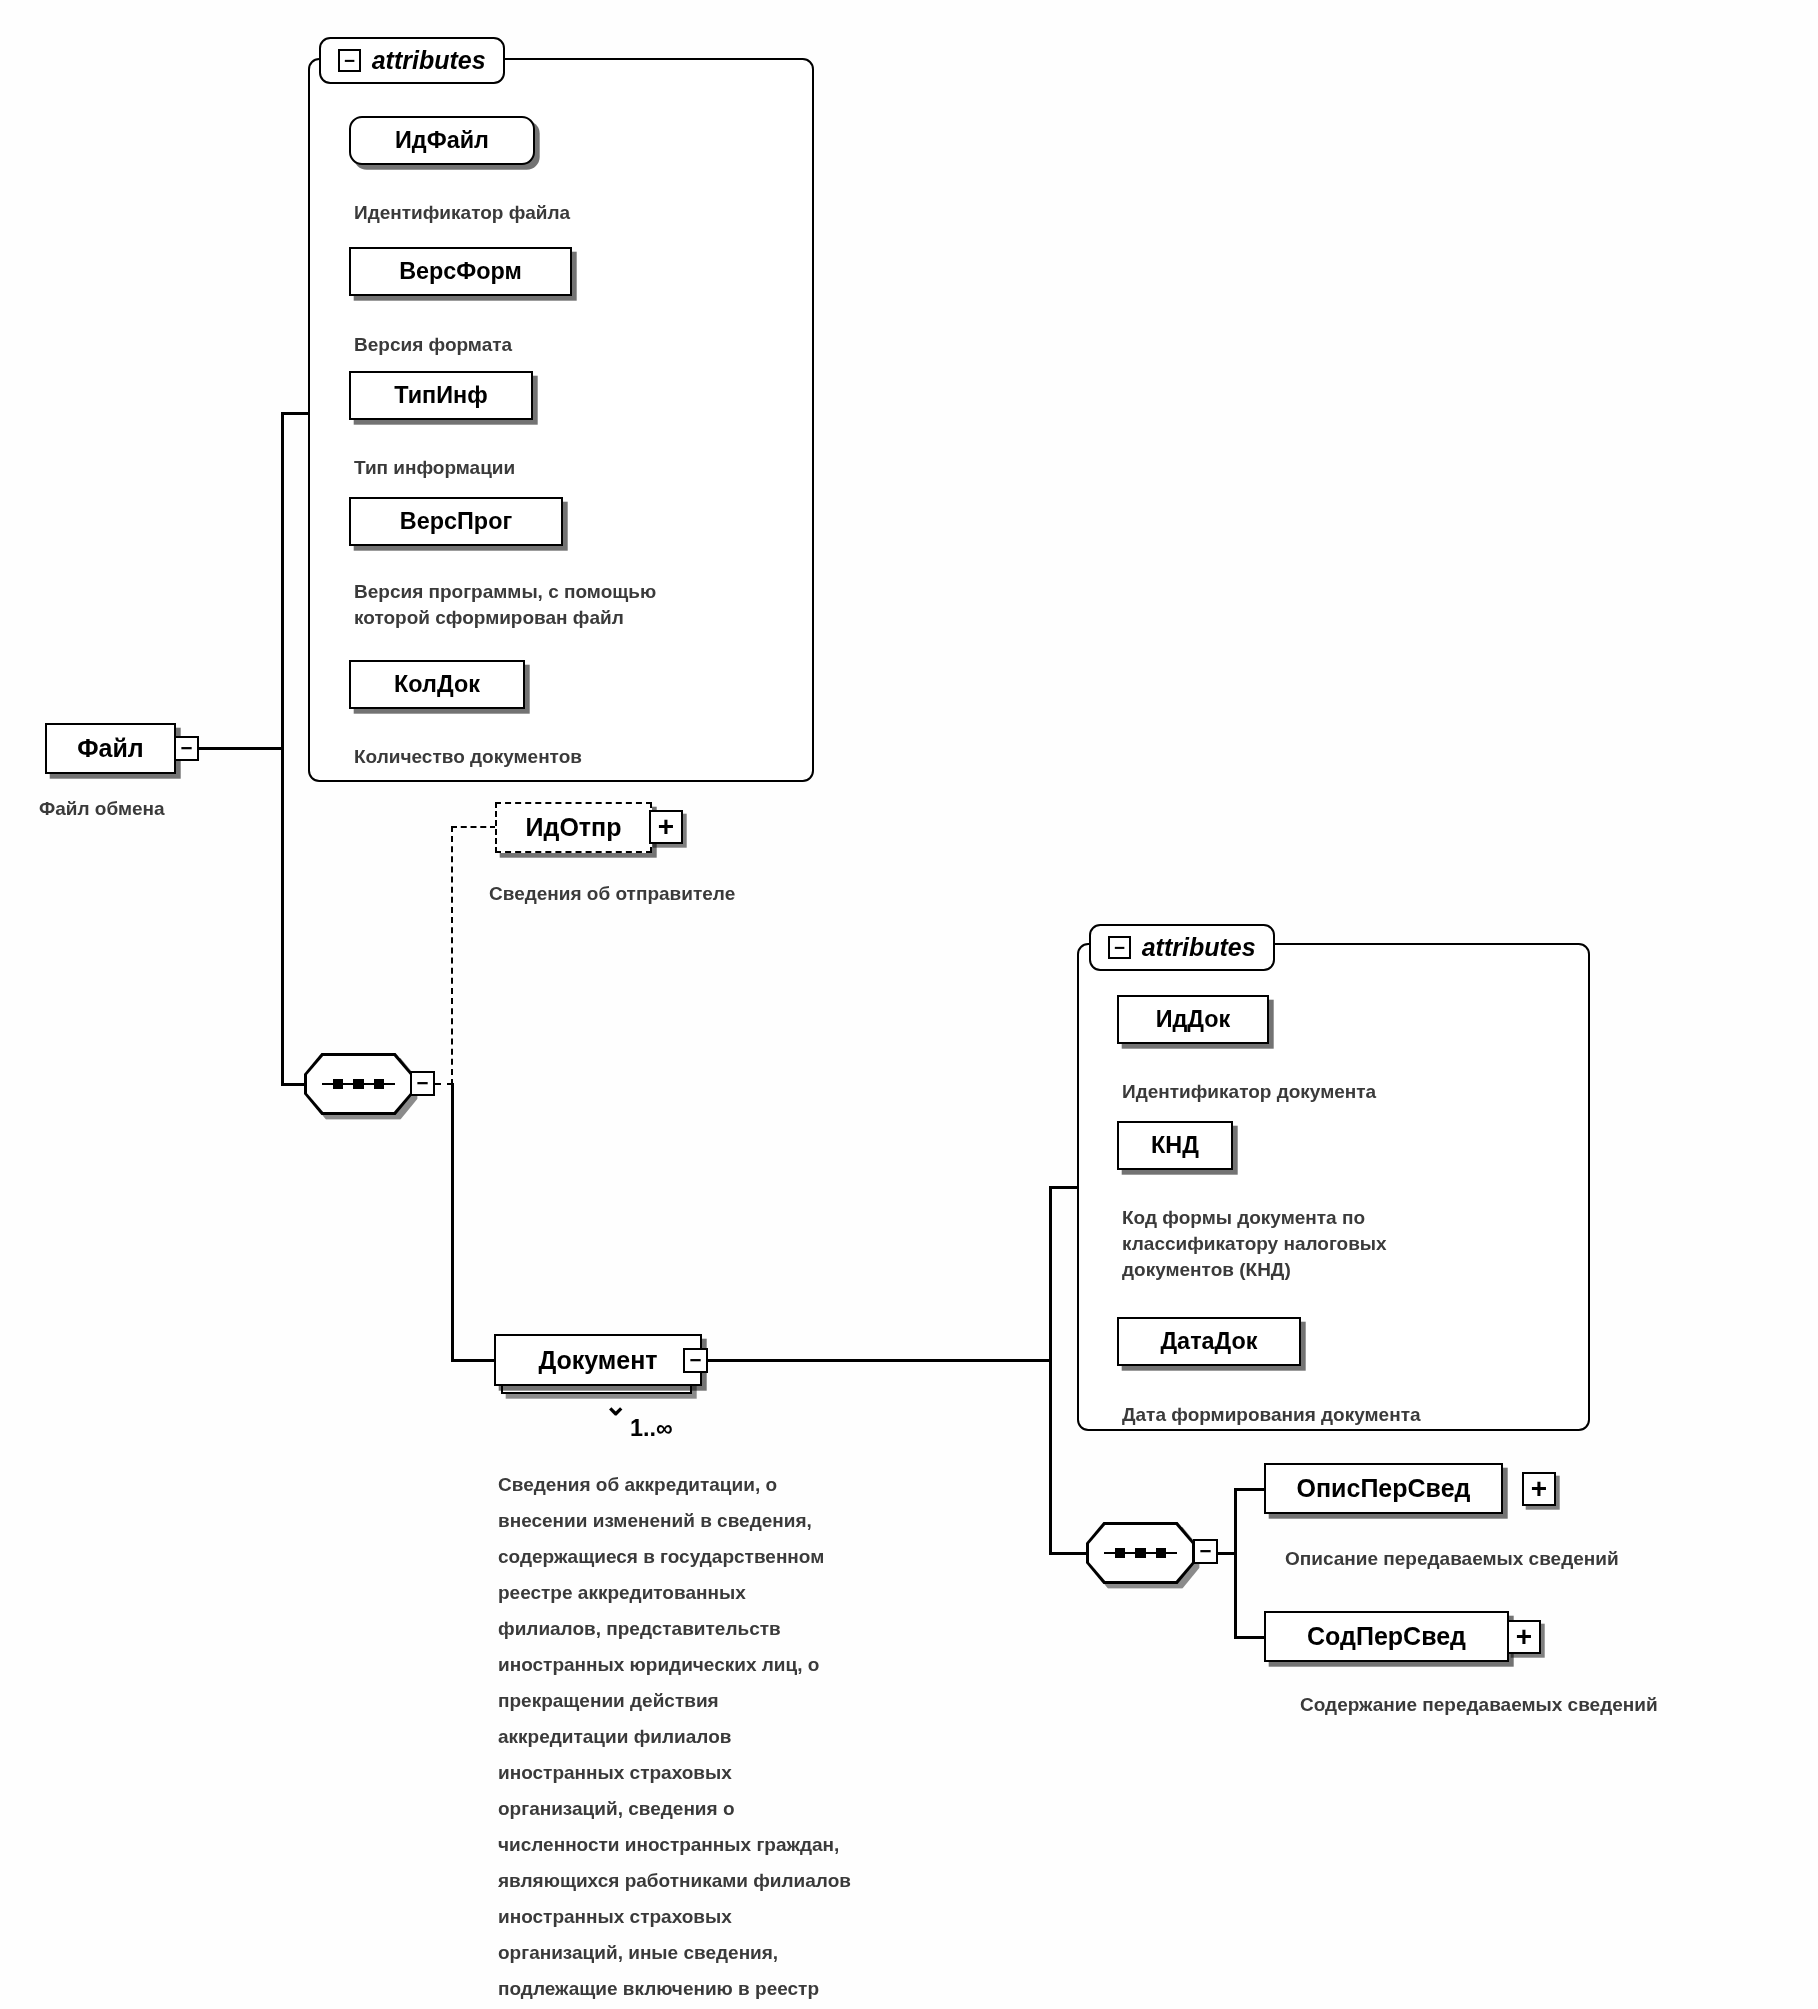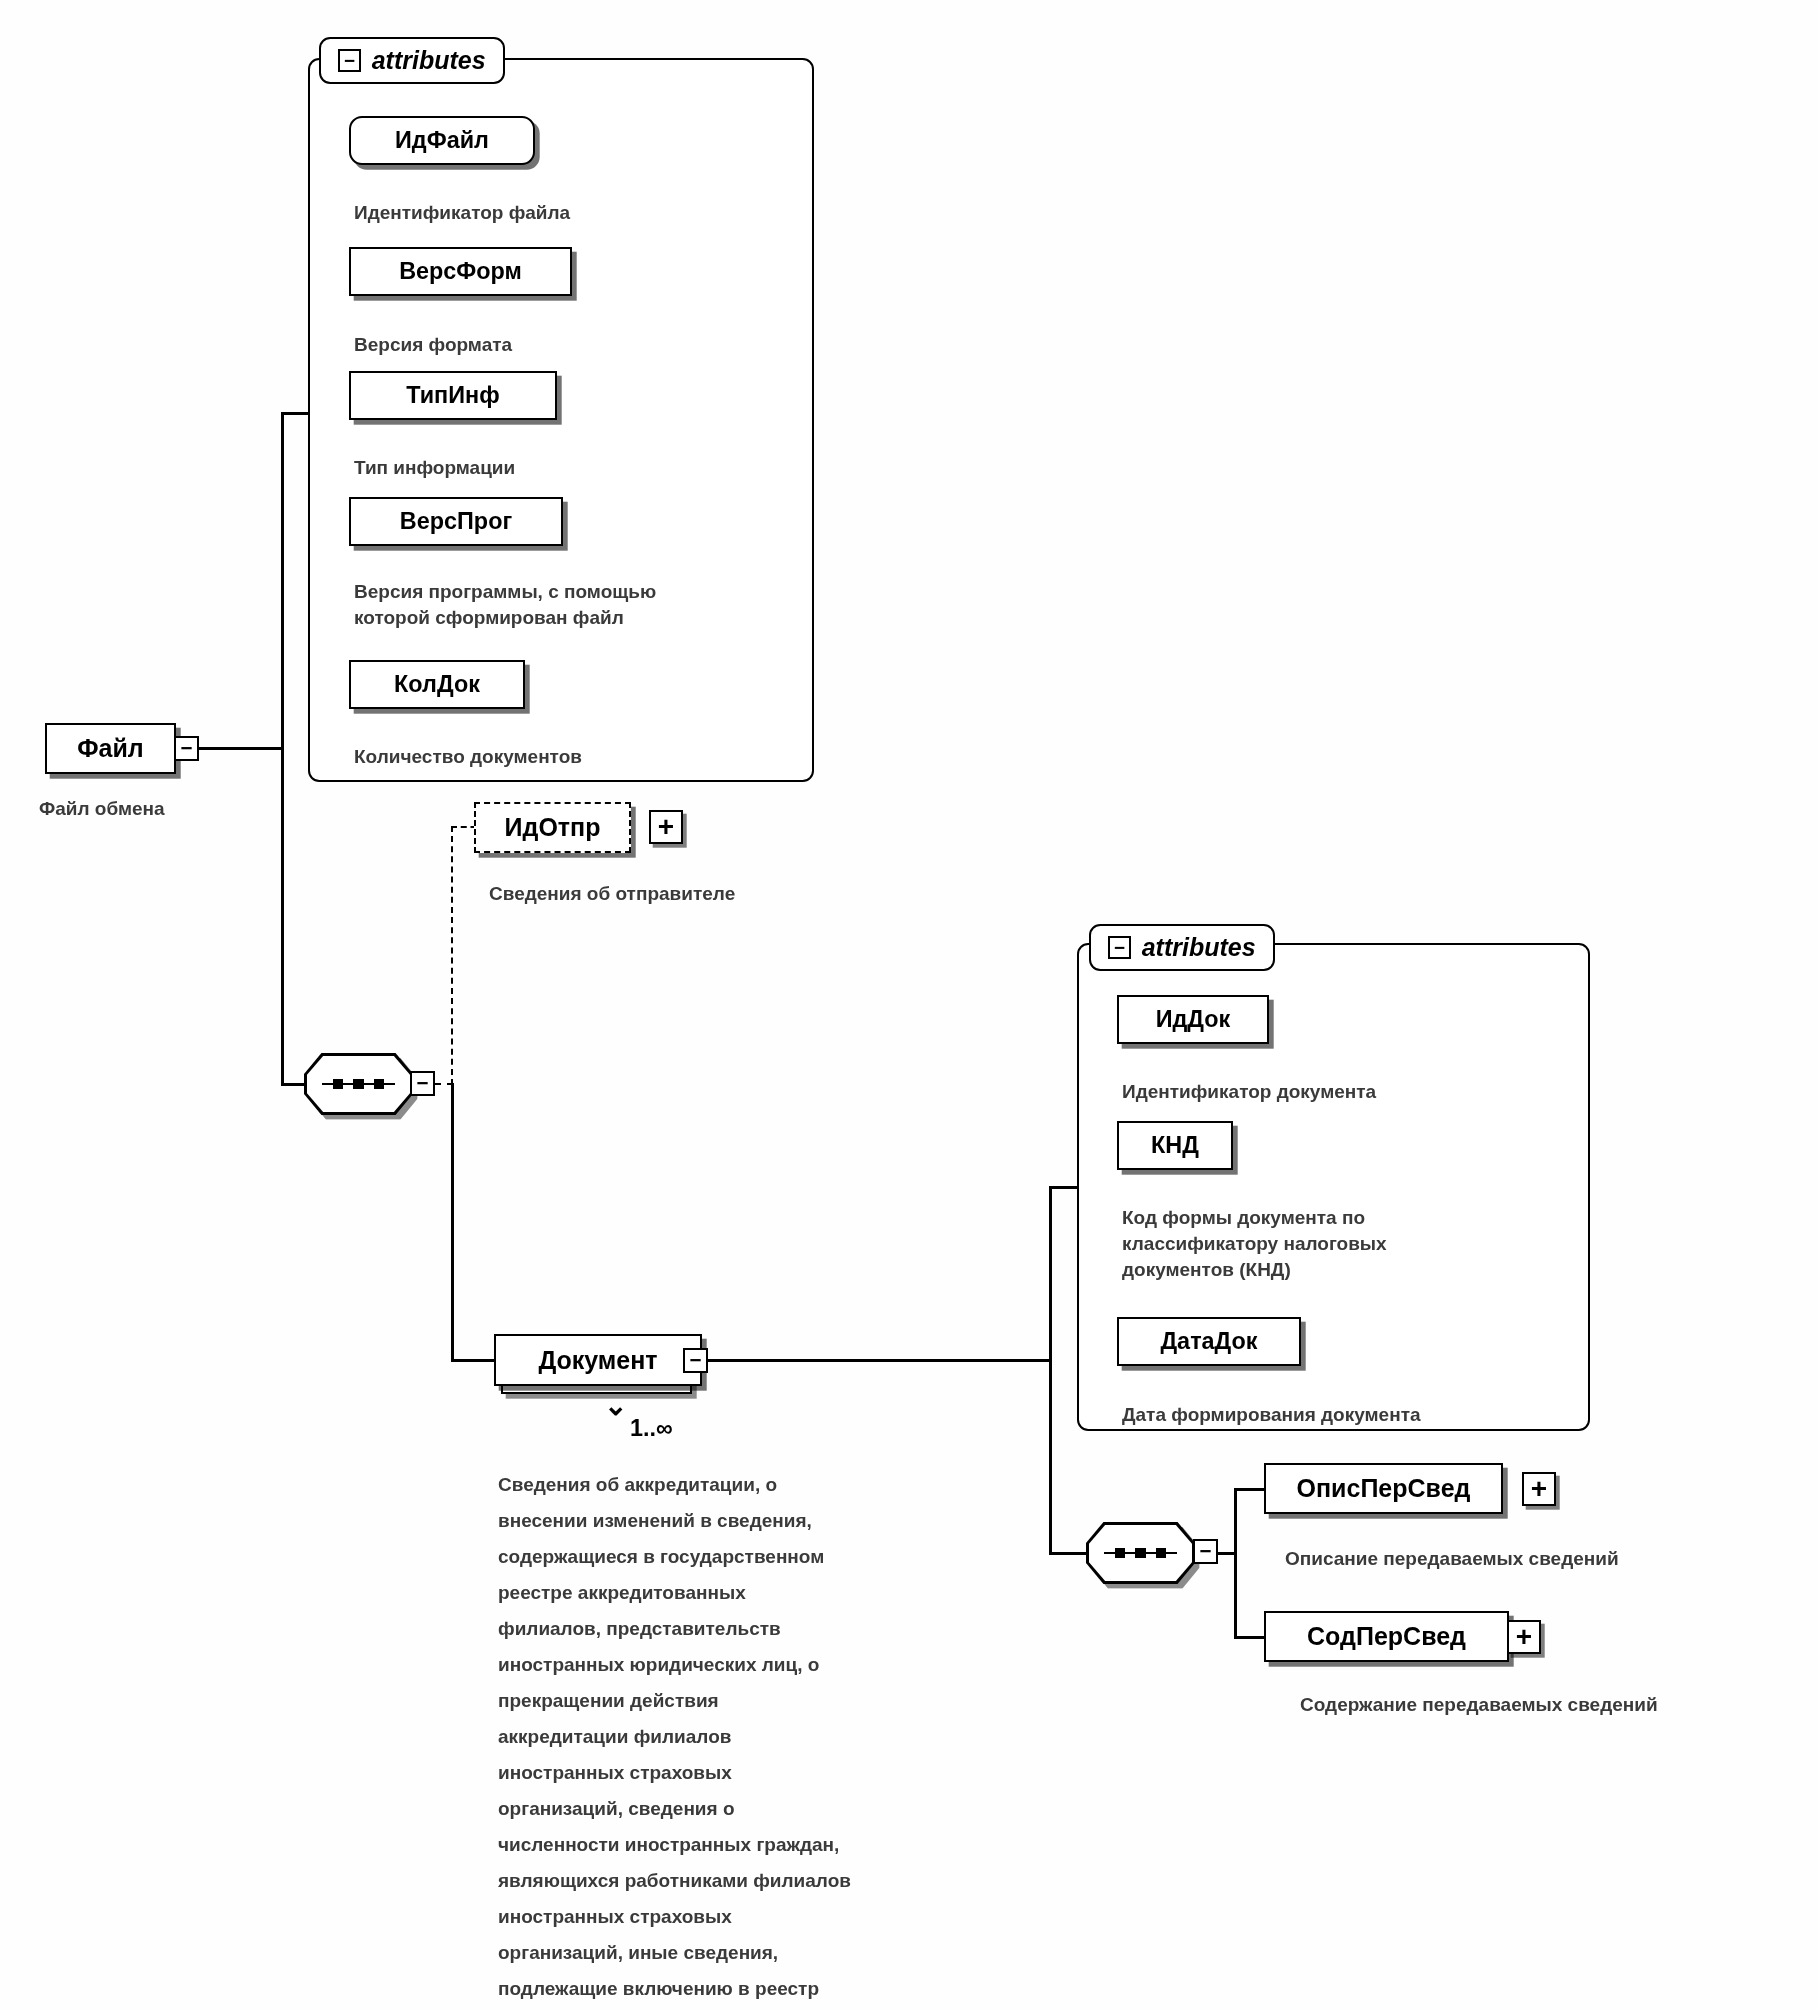--- a/index.html
+++ b/index.html
@@ -100,21 +100,21 @@
   <div class="node attr-node" style="left:349px; top:116px; width:186px; height:49px;border-radius:13px;">
     <span>ИдФайл</span>
   </div>
   <div class="annotation" style="left:354px; top:200px;">Идентификатор файла</div>
 
   <div class="node attr-node" style="left:349px; top:247px; width:223px; height:49px;">
     <span>ВерсФорм</span>
   </div>
   <div class="annotation" style="left:354px; top:332px;">Версия формата</div>
 
-  <div class="node attr-node" style="left:349px; top:371px; width:208px; height:49px;">
+  <div class="node attr-node" style="left:349px; top:371px; width:184px; height:49px;">
     <span>ТипИнф</span>
   </div>
   <div class="annotation" style="left:354px; top:455px;">Тип информации</div>
 
   <div class="node attr-node" style="left:349px; top:497px; width:214px; height:49px;">
     <span>ВерсПрог</span>
   </div>
   <div class="annotation" style="left:354px; top:579px; width:431px;">Версия программы, с помощью
 которой сформирован файл</div>
 
@@ -132,21 +132,21 @@
           <span class="dashbit"></span>
           <span class="sqbit"></span>
           <span class="dashbit"></span>
           <span class="sqbit"></span>
           <span class="dashbit"></span>
       </div>
     </div>
   </div>
   <div class="toggle minus" style="left:410px; top:1071px;">−</div>
 
-  <div class="node el-node dashed" style="left:474px; top:802px; width:157px; height:51px;">
+  <div class="node el-node dashed" style="left:495px; top:802px; width:157px; height:51px;">
     <span>ИдОтпр</span>
   </div>
   <div class="toggle plus" style="left:649px; top:810px;">+</div>
   <div class="annotation" style="left:489px; top:881px;">Сведения об отправителе</div>
 
   <div class="ghost" style="left:501px; top:1342px; width:191px; height:52px;"></div>
   <div class="node el-node" style="left:494px; top:1334px; width:208px; height:52px;">
     <span>Документ</span>
   </div>
   <div class="toggle minus" style="left:683px; top:1348px;">−</div>

